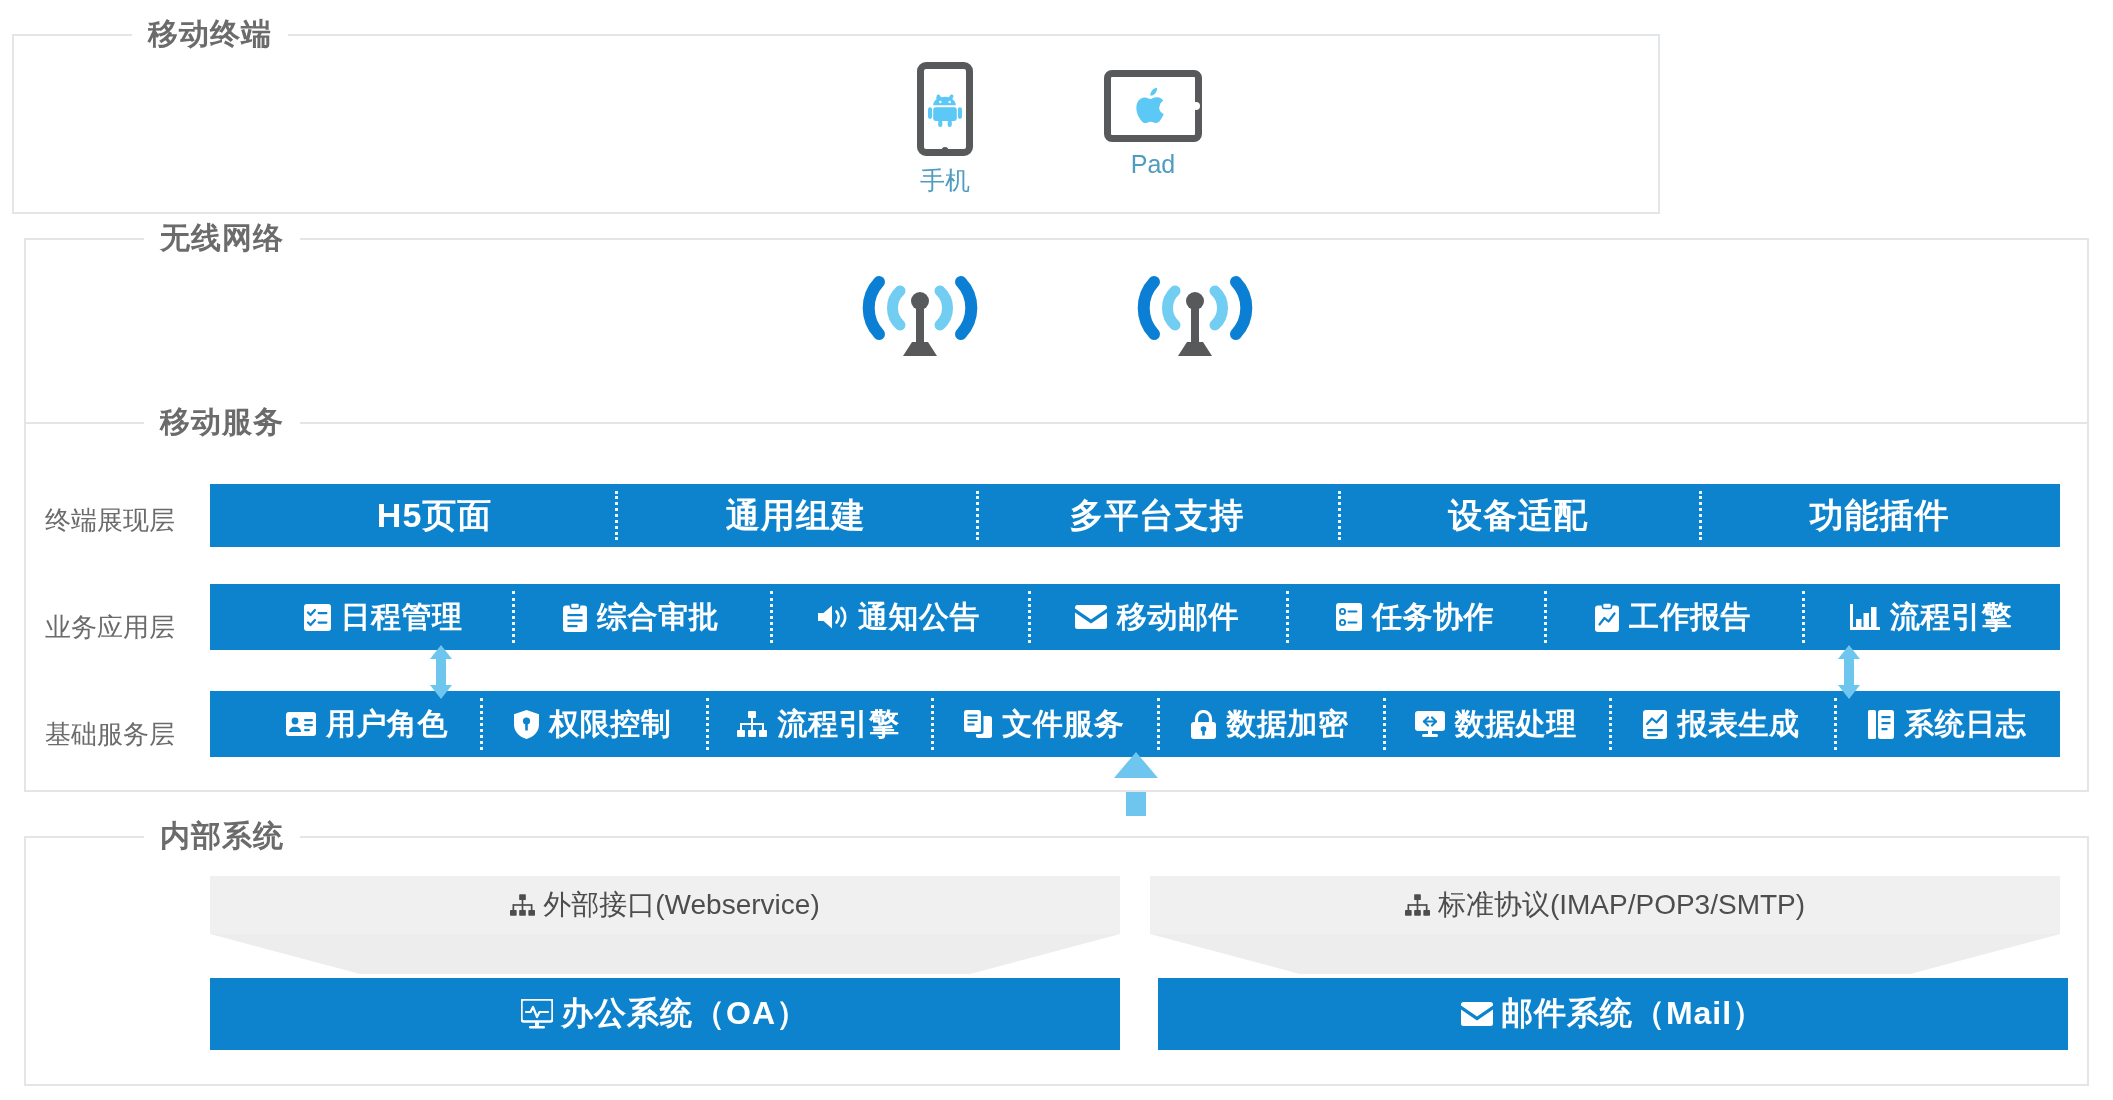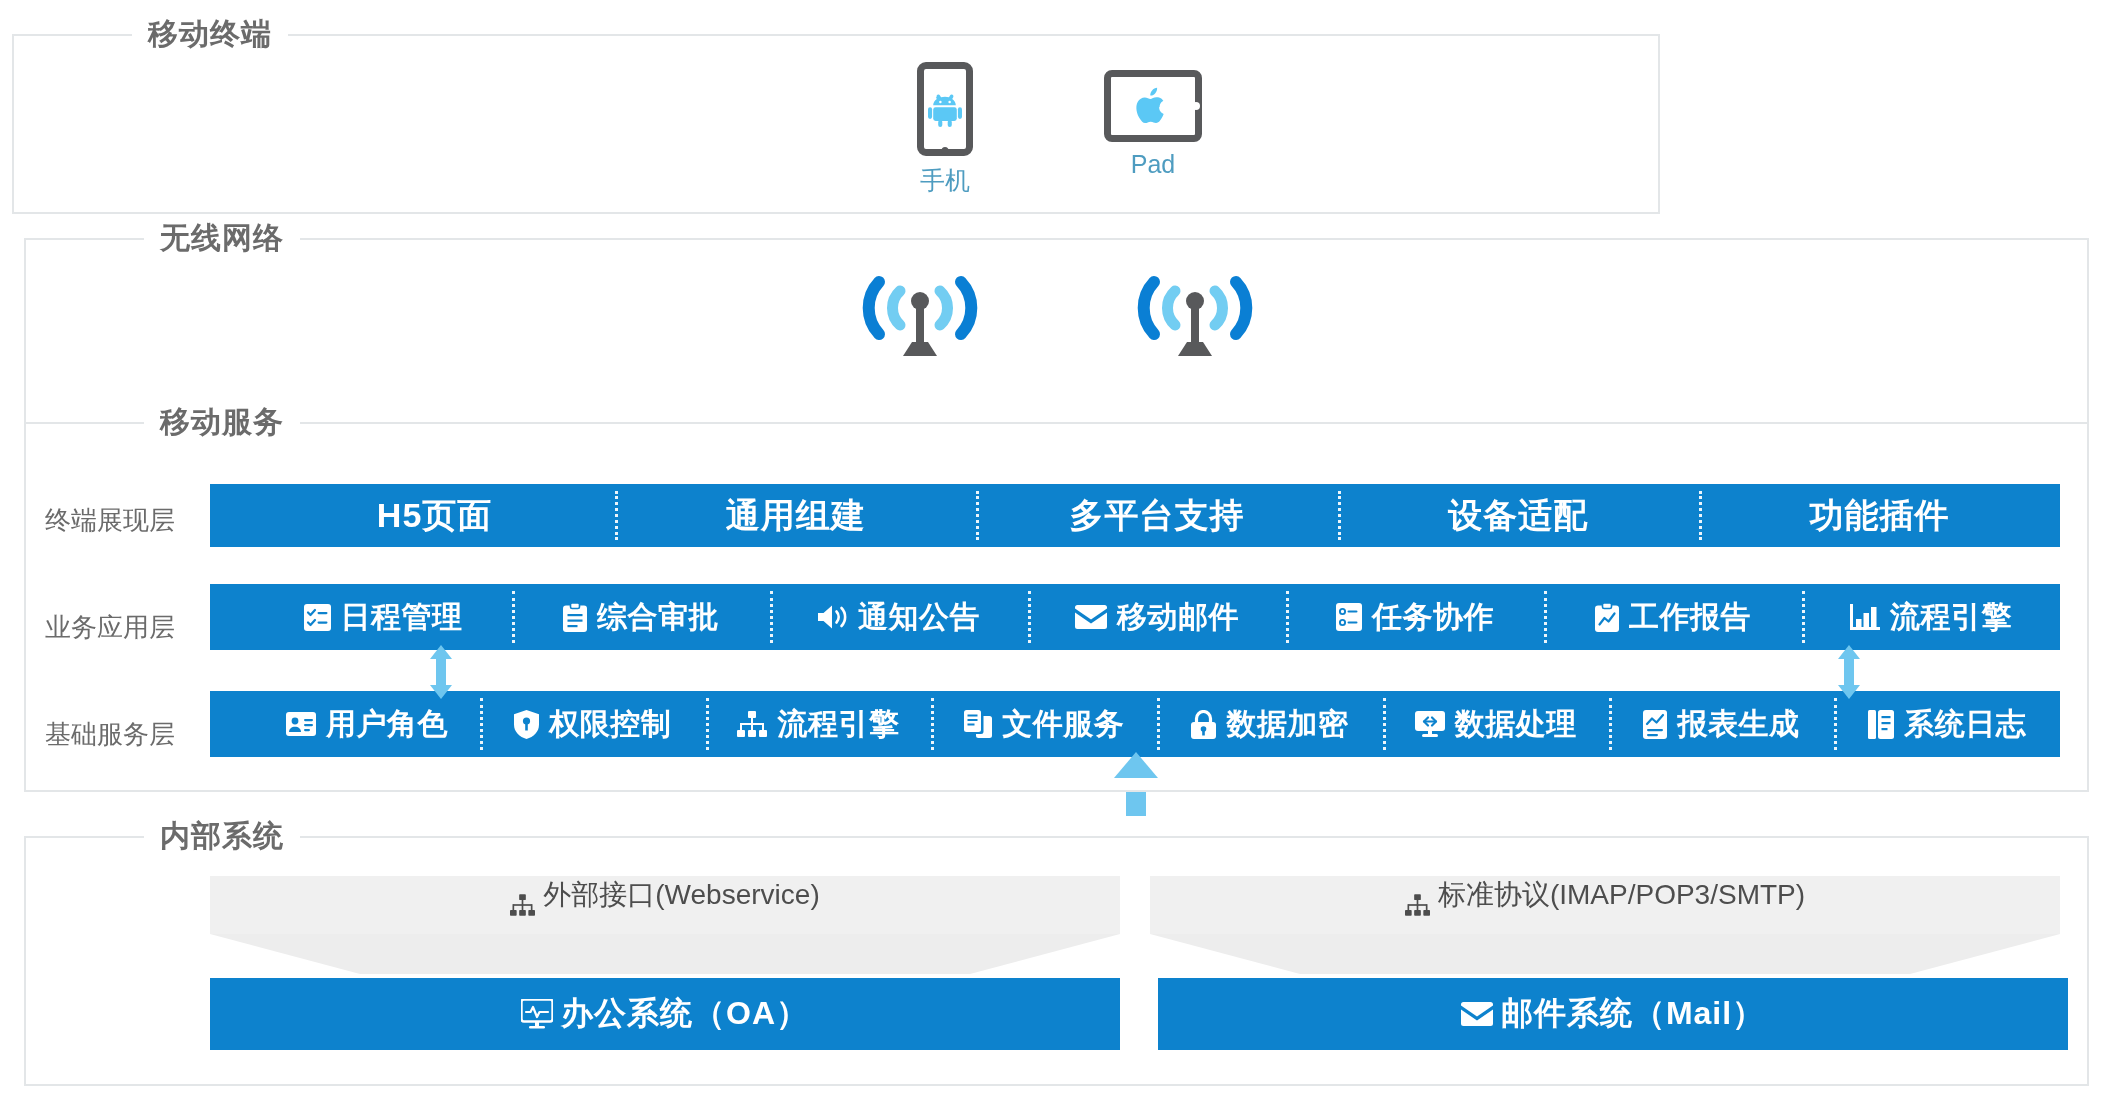--- a/index.html
+++ b/index.html
@@ -61,21 +61,21 @@
   .cell-text{font-size:30px;font-weight:700;letter-spacing:.5px;}
   .cell-text-lg{font-size:34px;font-weight:700;letter-spacing:1px;}
   .cell-icon{display:inline-flex;align-items:center;justify-content:center;}
   .cell-icon svg{display:block;}
 
   
   .conn{position:absolute;}
 
   
   .proto-bar{
-    position:absolute;background:#f0f0f0;display:flex;justify-content:center;
+    position:absolute;background:#f0f0f0;display:flex;align-items:center;justify-content:center;
     gap:8px;color:#4d4d4d;box-sizing:border-box;
   }
   .proto-text{font-size:28px;font-weight:400;}
   .sys-bar{
     position:absolute;background:#0d82cd;display:flex;align-items:center;justify-content:center;
     gap:8px;color:#ffffff;box-sizing:border-box;
   }
   .sys-text{font-size:32px;font-weight:700;letter-spacing:1px;}
 
   

